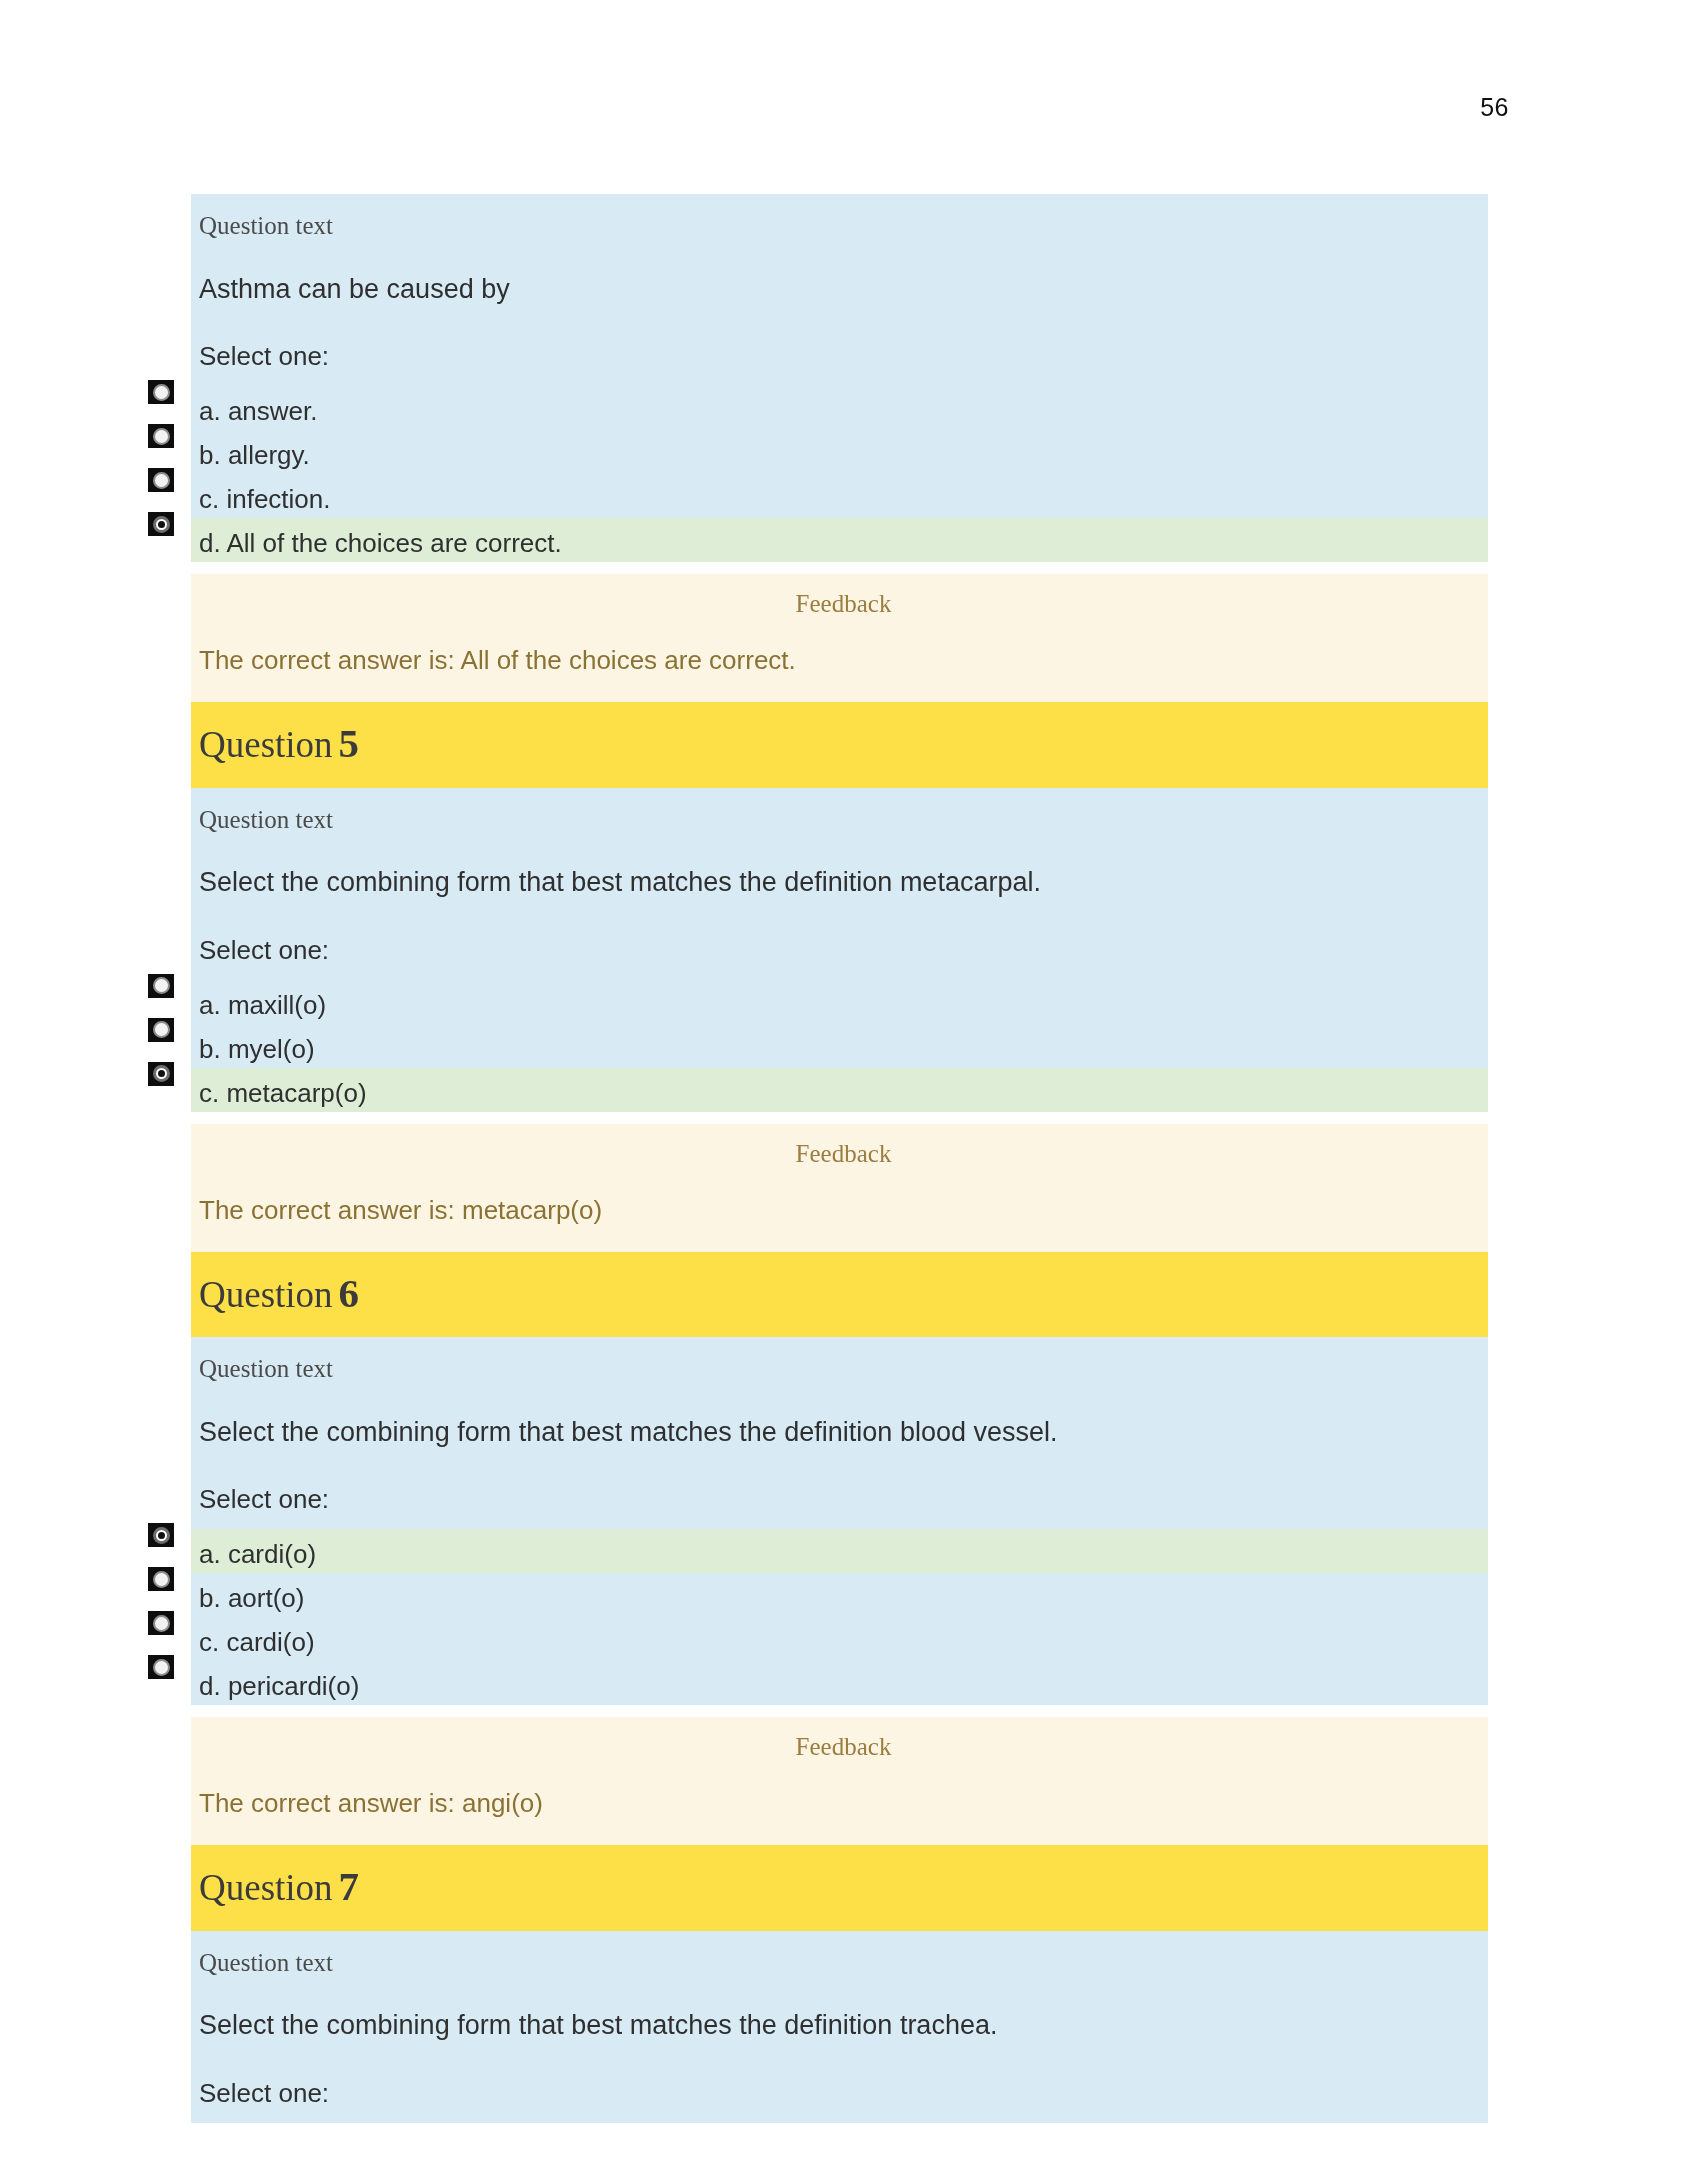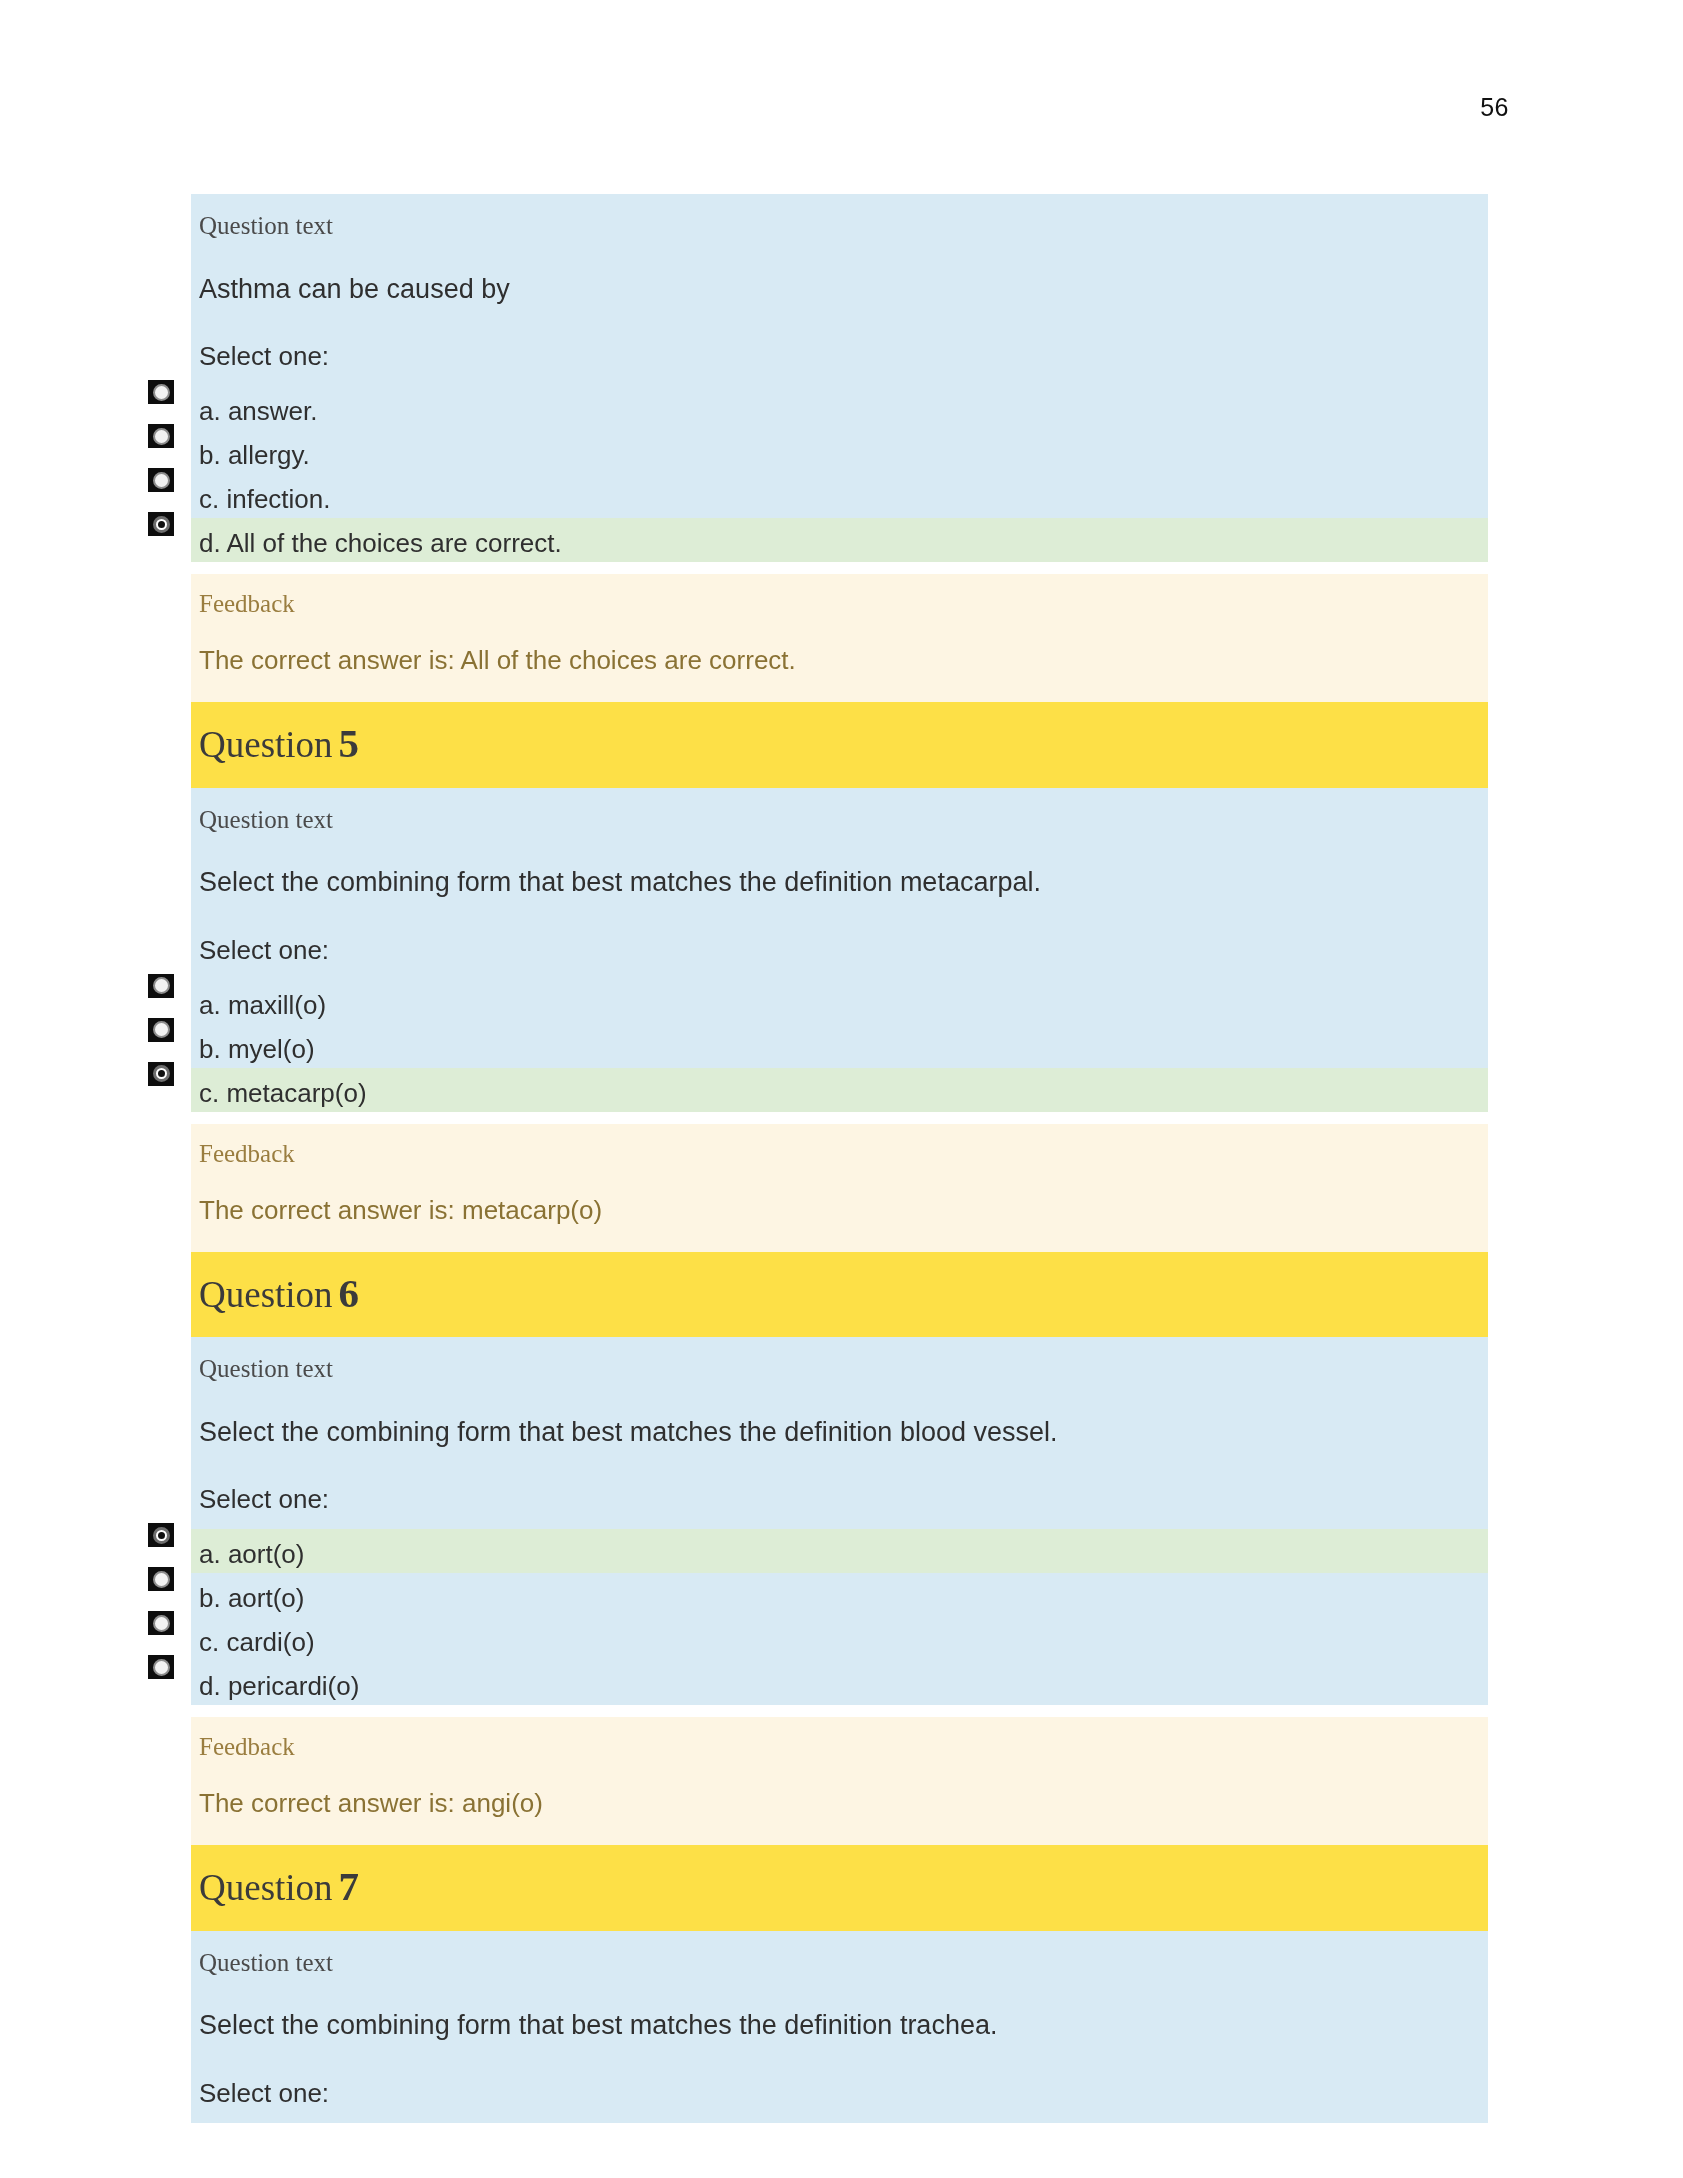--- a/index.html
+++ b/index.html
@@ -141,20 +141,21 @@
   
   .feedback-block {
     background: #fdf5e3;
   }
   .feedback-title {
     font-family: "Liberation Serif", serif;
     font-size: 25px;
     color: #9a7d3f;
     padding: 16px 0 12px 8px;
     line-height: 1.15;
+    text-align: center;
   }
   .feedback-text {
     font-family: "Liberation Sans", sans-serif;
     font-size: 26px;
     color: #8a7234;
     padding: 14px 0 26px 8px;
     line-height: 1.2;
   }
 
   
@@ -276,21 +277,21 @@
       <div class="stem">Select the combining form that best matches the definition blood vessel.</div>
       <div class="select-one">Select one:</div>
     </div>
     <div class="answers">
       <div class="answer-row correct">
         <span class="radio-box">
           <span class="radio checked">
               <span class="disc"></span>
             </span>
         </span>
-        <span class="answer-label">a. aort(o)</span>
+        <span class="answer-label">a. cardi(o)</span>
       </div>
       <div class="answer-row">
         <span class="radio-box">
           <span class="radio">
               <span class="disc"></span>
             </span>
         </span>
         <span class="answer-label">b. aort(o)</span>
       </div>
       <div class="answer-row">

